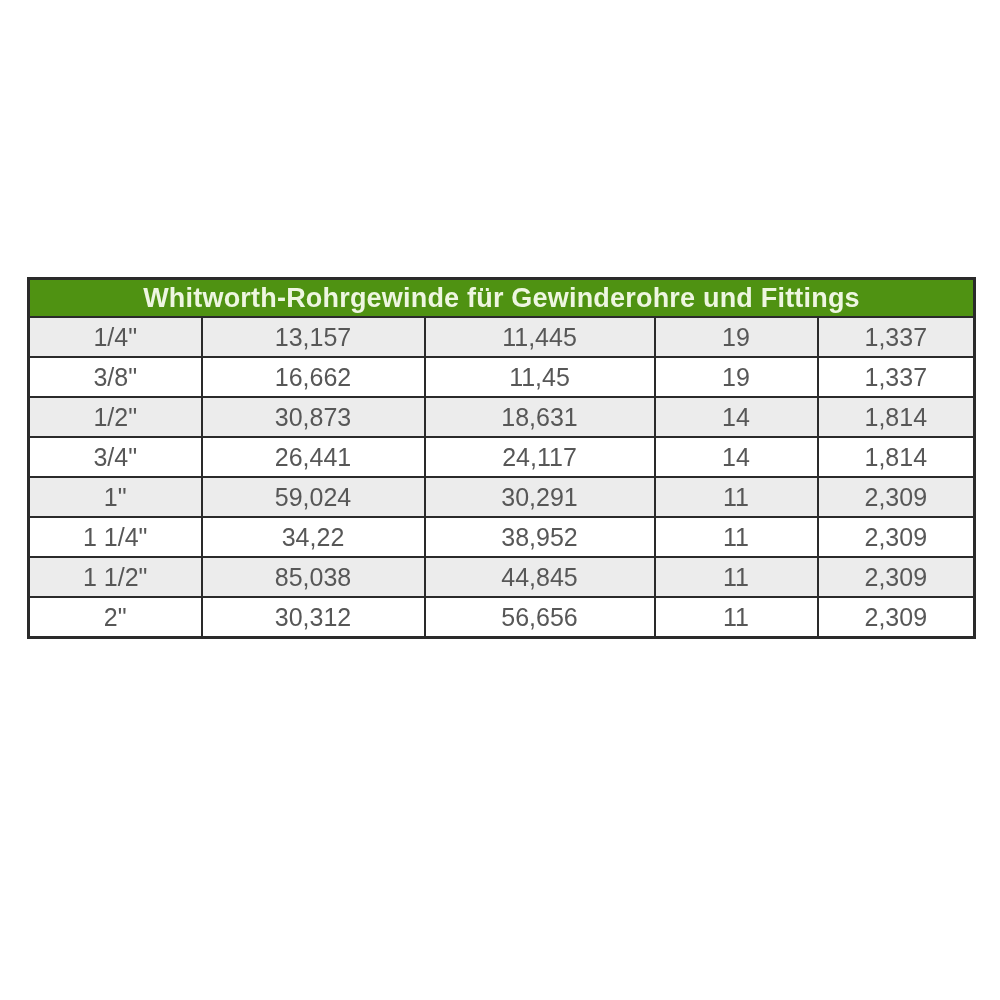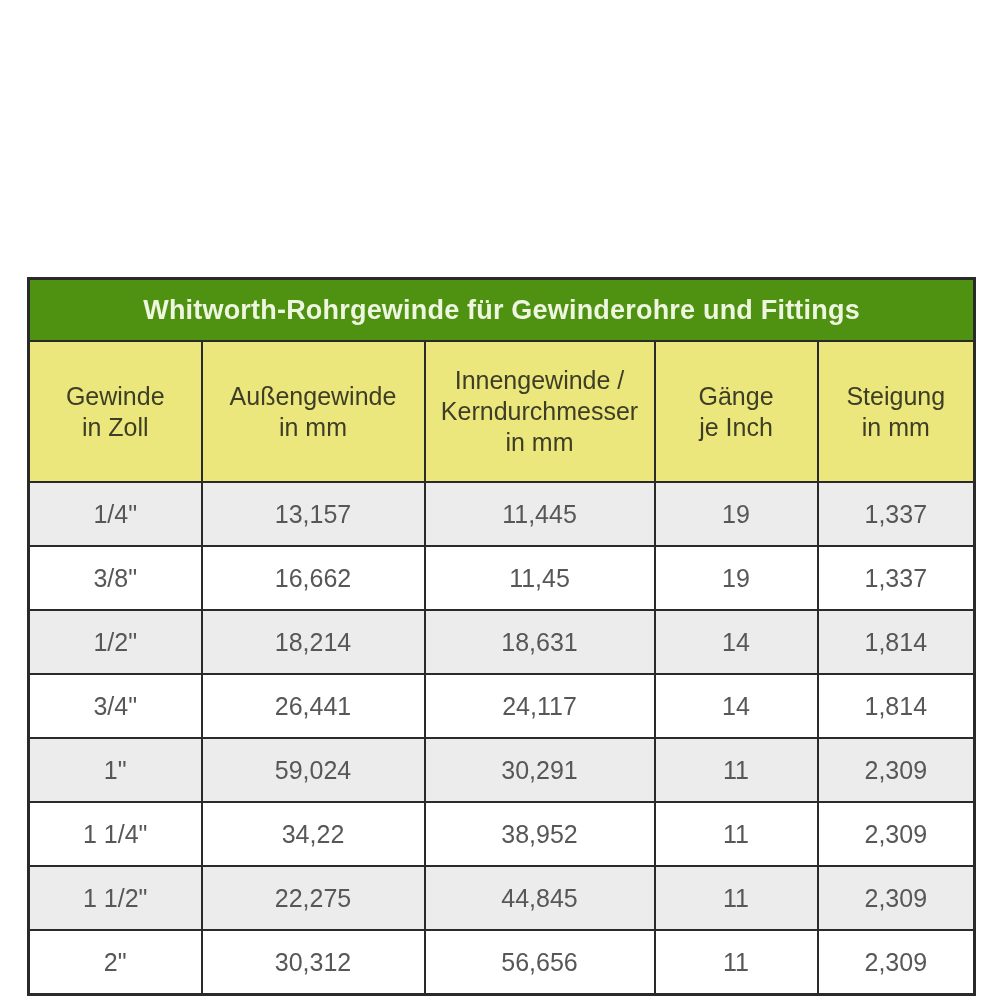--- a/index.html
+++ b/index.html
@@ -21,21 +21,21 @@
     top: 277px;
     width: 946px;
     border-collapse: collapse;
     table-layout: fixed;
     border: 3px solid var(--border, #2a2a2a);
   }
   table.whitworth th, table.whitworth td {
     border: 2px solid var(--border, #2a2a2a);
     text-align: center;
     vertical-align: middle;
-    padding: 12px;
+    padding: 0;
     overflow: hidden;
   }
   tr.title-row th {
     height: 36px;
     background: var(--title-bg, #4f9212);
     color: var(--title-text, #eef6e0);
     font-size: 27px;
     font-weight: bold;
     letter-spacing: 0.2px;
   }
@@ -67,52 +67,39 @@
       <col style="width:173px">
       <col style="width:223px">
       <col style="width:230px">
       <col style="width:163px">
       <col style="width:157px">
     </colgroup>
     <thead>
       <tr class="title-row">
         <th colspan="5">Whitworth-Rohrgewinde für Gewinderohre und Fittings</th>
       </tr>
-      <tr class="colhead-row">
-        <th>Gewinde
-in Zoll</th>
-        <th>Außengewinde
-in mm</th>
-        <th>Innengewinde /
-Kerndurchmesser
-in mm</th>
-        <th>Gänge
-je Inch</th>
-        <th>Steigung
-in mm</th>
-      </tr>
     </thead>
     <tbody>
       <tr class="alt">
         <td>1/4"</td>
         <td>13,157</td>
         <td>11,445</td>
         <td>19</td>
         <td>1,337</td>
       </tr>
       <tr>
         <td>3/8"</td>
         <td>16,662</td>
         <td>11,45</td>
         <td>19</td>
         <td>1,337</td>
       </tr>
       <tr class="alt">
         <td>1/2"</td>
-        <td>18,214</td>
+        <td>30,873</td>
         <td>18,631</td>
         <td>14</td>
         <td>1,814</td>
       </tr>
       <tr>
         <td>3/4"</td>
         <td>26,441</td>
         <td>24,117</td>
         <td>14</td>
         <td>1,814</td>
@@ -126,21 +113,21 @@
       </tr>
       <tr>
         <td>1 1/4"</td>
         <td>34,22</td>
         <td>38,952</td>
         <td>11</td>
         <td>2,309</td>
       </tr>
       <tr class="alt">
         <td>1 1/2"</td>
-        <td>22,275</td>
+        <td>85,038</td>
         <td>44,845</td>
         <td>11</td>
         <td>2,309</td>
       </tr>
       <tr>
         <td>2"</td>
         <td>30,312</td>
         <td>56,656</td>
         <td>11</td>
         <td>2,309</td>

